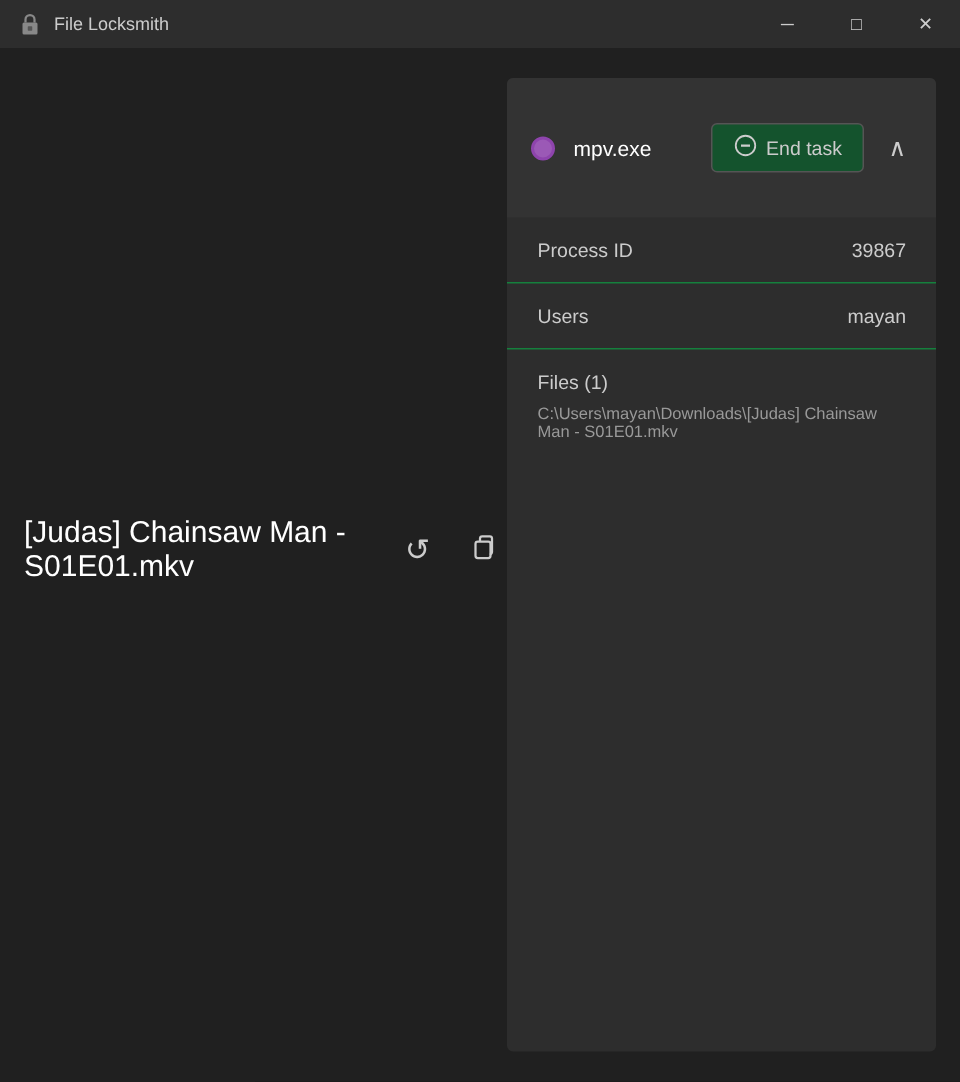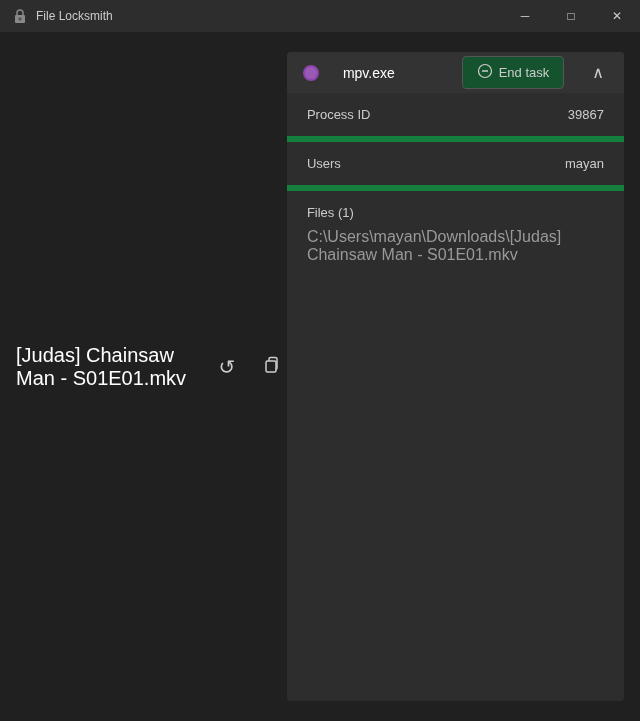--- a/index.html
+++ b/index.html
@@ -114,23 +114,23 @@
 
     .process-panel {
       background: #2d2d2d;
       border-radius: 4px;
       overflow: hidden;
     }
 
     .process-header {
       display: flex;
       align-items: center;
-      padding: 4px 16px;
+      padding: 30px 16px;
       background: #333333;
-      gap: 24px;
+      gap: 12px;
     }
 
     .process-icon {
       width: 16px;
       height: 16px;
       border-radius: 50%;
       background: #9b59b6;
       border: 2px solid #8e44ad;
       flex-shrink: 0;
     }
@@ -170,21 +170,21 @@
 
     .detail-rows {
       padding: 0;
     }
 
     .detail-row {
       display: flex;
       align-items: center;
       justify-content: space-between;
       padding: 14px 20px;
-      border-bottom: 6px solid #15803d;
+      border-bottom: 1px solid #15803d;
     }
 
     .detail-row:last-child {
       border-bottom: none;
     }
 
     .detail-label {
       font-size: 13px;
       color: #cccccc;
     }
@@ -195,21 +195,21 @@
     }
 
     .files-label {
       font-size: 13px;
       color: #cccccc;
       margin-bottom: 8px;
       text-align: center;
     }
 
     .file-path {
-      font-size: 16px;
+      font-size: 11px;
       color: #999999;
     }
   </style>
 </head>
 <body>
 
 <div class="window">
 
   <div class="titlebar">
     <div class="titlebar-left">

